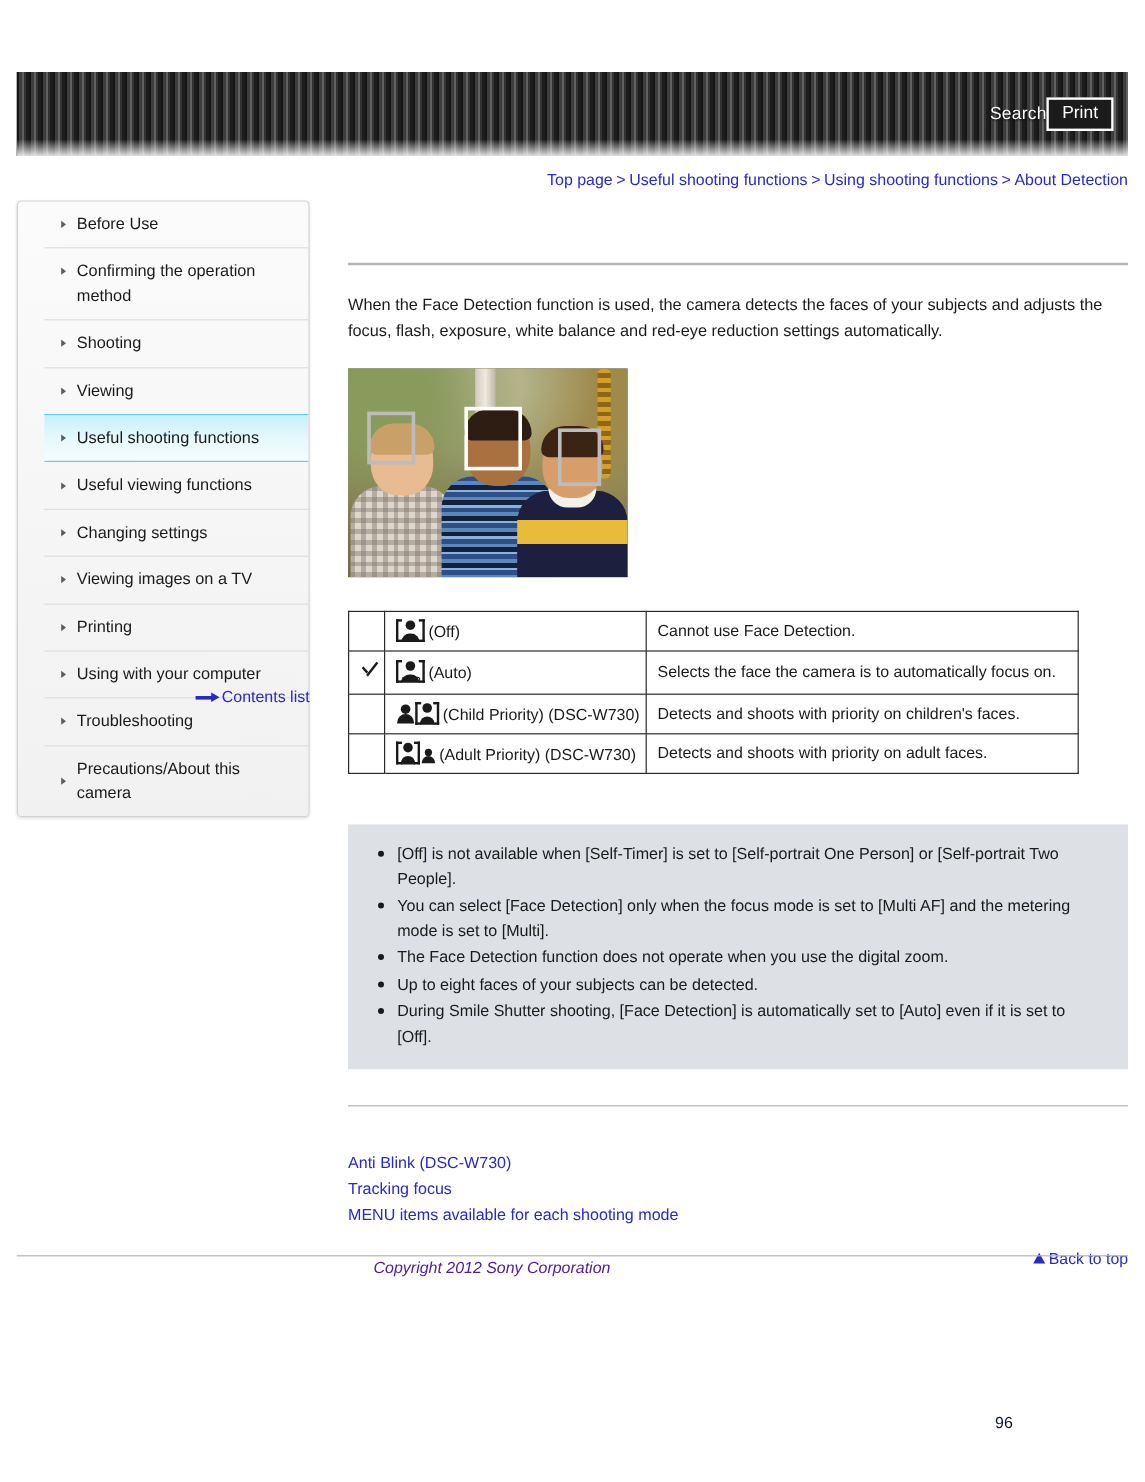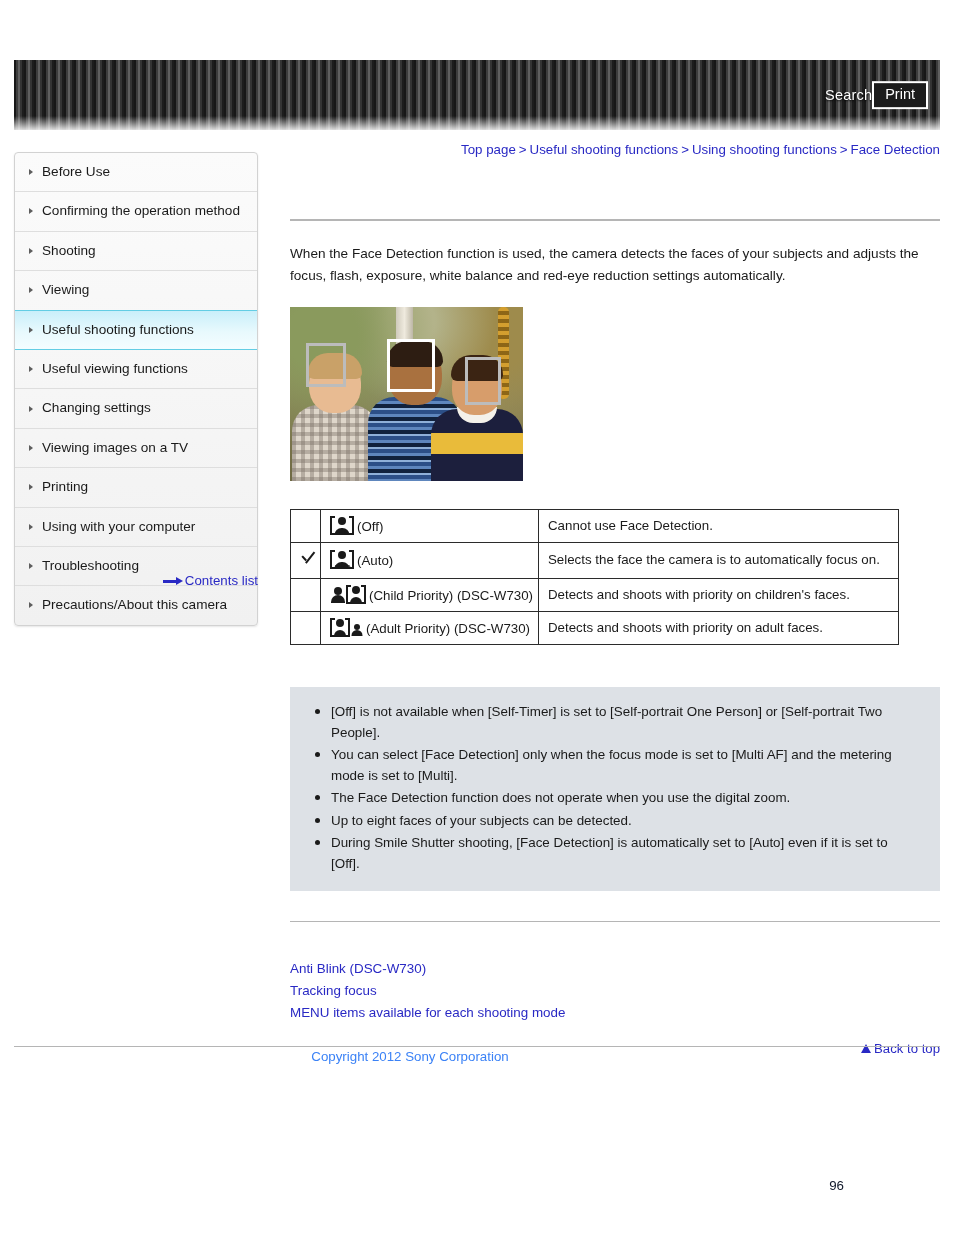--- a/index.html
+++ b/index.html
@@ -72,27 +72,28 @@
     font-size: 13.3px;
     color: #2929c4;
     white-space: nowrap;
   }
   .breadcrumb .crumb { color: #2929c4; text-decoration: none; cursor: pointer; }
   .breadcrumb .sep { color: #2929c4; padding: 0 3px; }
 
   
   .sidebar {
     position: absolute;
-    left: 14px; top: 152px;
+    left: 14px; top: 167px;
     width: 244px;
     background: linear-gradient(to bottom, #fbfbfb 0%, #f1f1f1 100%);
     border: 1px solid #d2d2d2;
     border-radius: 4px;
     box-shadow: 0 1px 2px rgba(0,0,0,.10);
     overflow: hidden;
+    padding-left: 22px;
   }
   .nav-item {
     position: relative;
     display: block;
     padding: 9px 10px 9px 27px;
     font-size: 13.6px;
     color: #1a1a1a;
     line-height: 1.5;
     border-bottom: 1px solid #dedede;
     cursor: pointer;
@@ -460,41 +461,42 @@
     left: 14px; top: 1046px;
     width: 926px;
     border-top: 1px solid #b5b5b5;
   }
   .copyright {
     position: absolute;
     left: 0; top: 1049px;
     width: 820px;
     text-align: center;
     font-size: 13.3px;
-    color: #3b82f6;
+    color: #4c1d95;
+    font-style: italic;
   }
   .page-number {
     position: absolute;
     right: 110px; top: 1178px;
     font-size: 13.3px;
     color: #0f172a;
   }
 </style>
 </head>
 <body>
 
 <div class="header-banner">
   <div class="header-controls">
     <a class="search-link">Search</a>
     <div class="print-button">Print</div>
   </div>
 </div>
 
 <div class="breadcrumb">
-  <a class="crumb">Top page</a><span class="sep">&gt;</span><a class="crumb">Useful shooting functions</a><span class="sep">&gt;</span><a class="crumb">Using shooting functions</a><span class="sep">&gt;</span><a class="crumb">Face Detection</a>
+  <a class="crumb">Top page</a><span class="sep">&gt;</span><a class="crumb">Useful shooting functions</a><span class="sep">&gt;</span><a class="crumb">Using shooting functions</a><span class="sep">&gt;</span><a class="crumb">About Detection</a>
 </div>
 
 <nav class="sidebar">
   <div class="nav-item">
     <span class="bullet"></span>
     <span>Before Use</span>
   </div>
   <div class="nav-item two-line">
     <span class="bullet"></span>
     <span>Confirming the operation method</span>

